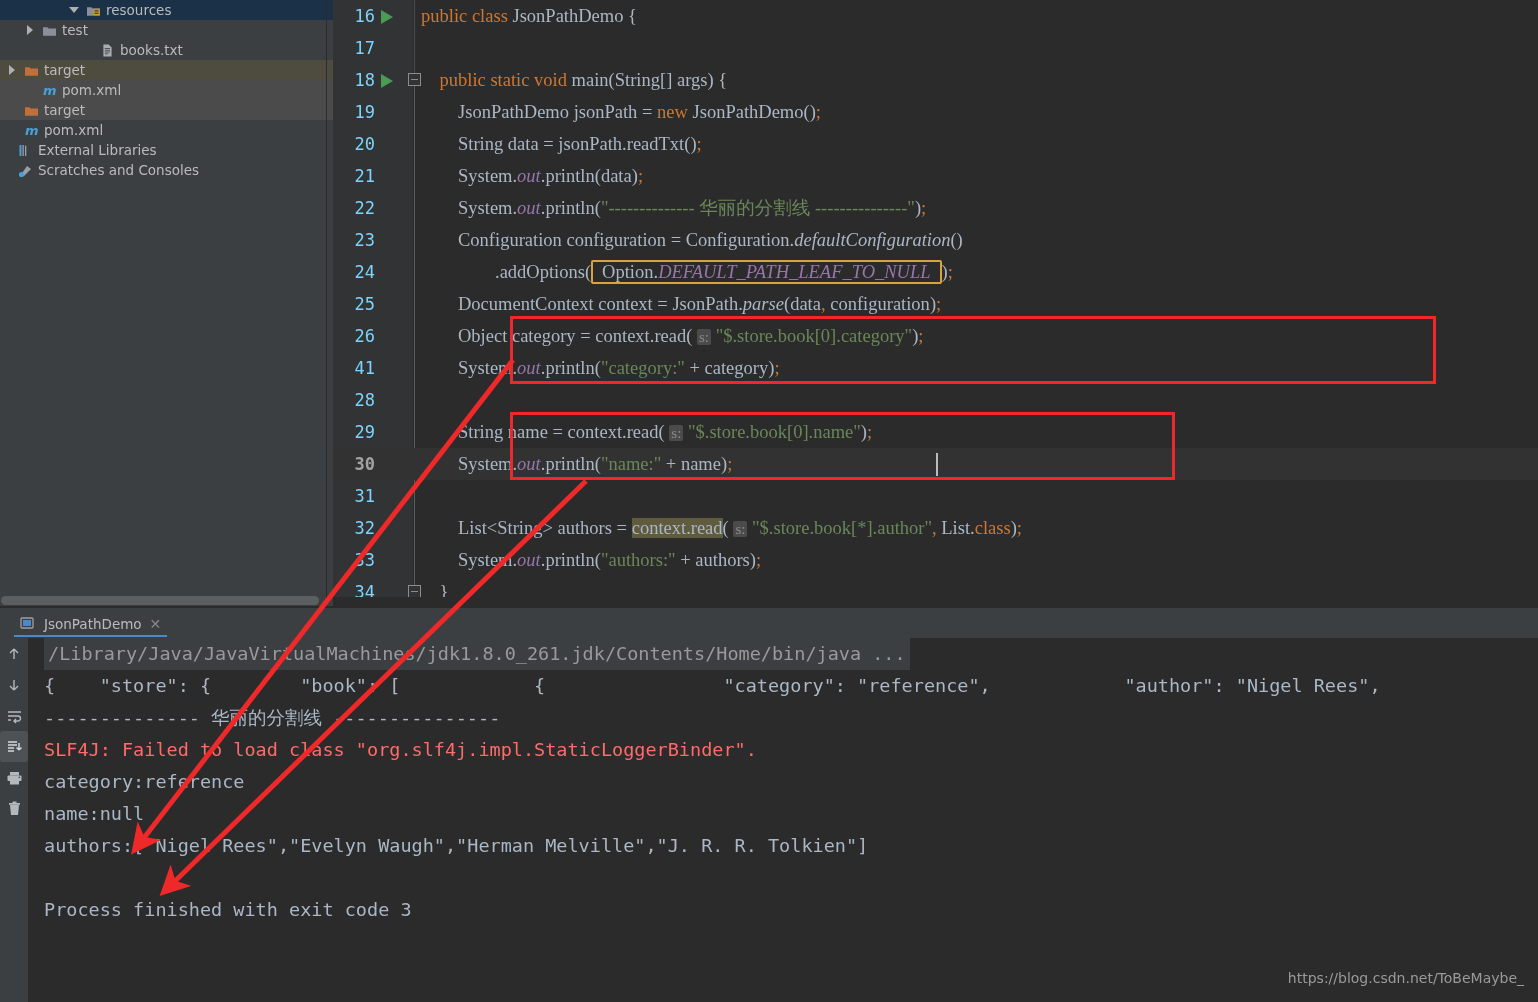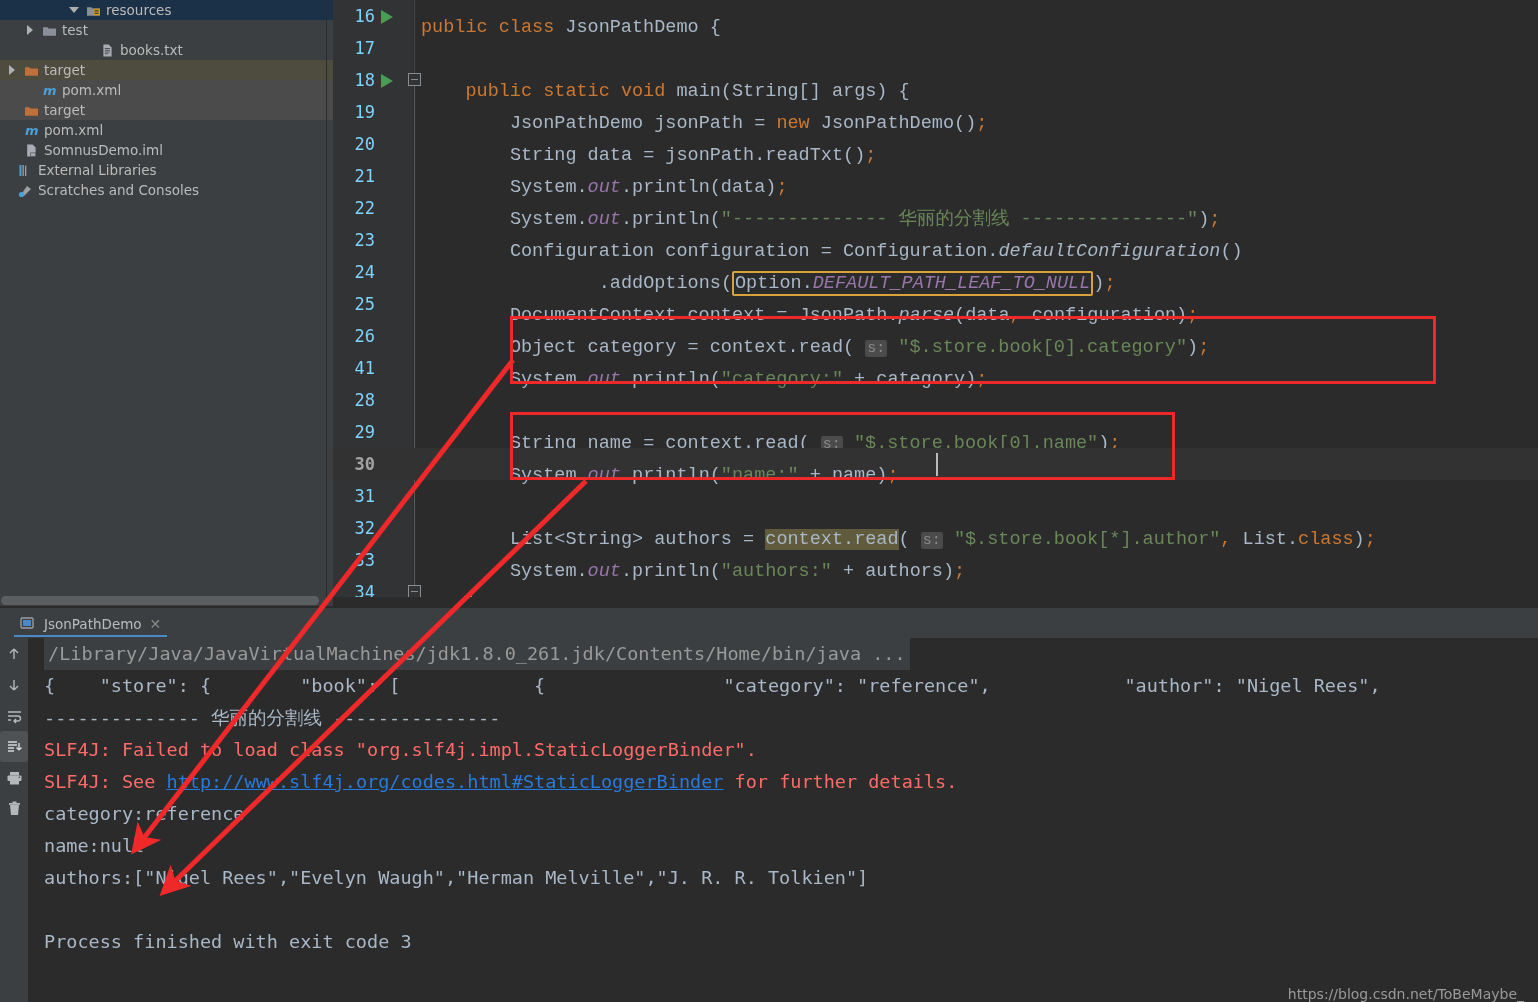--- a/index.html
+++ b/index.html
@@ -30,37 +30,37 @@
 
   
   #editor{position:absolute;left:333px;top:0;width:1205px;height:608px;background:#2b2b2b;overflow:hidden;}
   .ed-line{position:relative;height:32px;}
   .ed-line.current{background:#323232;}
   .lnum{position:absolute;left:0;width:42px;text-align:right;top:0;line-height:32px;
         font-family:"DejaVu Sans Mono",monospace;font-size:17px;color:#7dd3fc;}
   .lnum.bold{color:#a4a3a3;font-weight:bold;}
   .run-tri{position:absolute;left:48px;top:10px;width:0;height:0;
         border-top:7px solid transparent;border-bottom:7px solid transparent;border-left:12px solid #499c54;}
-  .code{position:absolute;left:88px;top:12px;line-height:32px;white-space:pre;
-        font-family:Liberation Mono, monospace;font-size:18.5px;color:#a9b7c6;}
+  .code{position:absolute;left:88px;top:0;line-height:32px;white-space:pre;
+        font-family:Liberation Serif, serif;font-size:18.5px;color:#a9b7c6;}
   .gutter-bg{position:absolute;left:0;top:0;width:80px;height:100%;background:#313335;}
   .gutter-sep{position:absolute;left:81px;top:0;width:1px;height:100%;background:#4b4b4b;}
 
   
   #fold-line{position:absolute;left:81px;top:74px;width:1px;height:516px;background:#5a5d5e;}
   .fold-box{position:absolute;left:75px;width:13px;height:13px;box-sizing:border-box;
         border:1px solid #8a8c8d;background:#313335;}
   .fold-box::after{content:"";position:absolute;left:2px;top:5px;width:7px;height:1px;background:#8a8c8d;}
 
   
   .kw{color:#cc7832;} .str{color:#6a8759;} .fld{color:#9876aa;}
   .plain{color:#a9b7c6;} .sem{color:#cc7832;} .ital{font-style:italic;}
   .hint{background:#4b4b4b;color:#8a8a8a;font-size:15px;padding:0 2px;border-radius:2px;}
   .hl-usage{background:#5f5b3c;}
-  .boxed{border:2px solid #d9a23b;border-radius:2px;padding:0 1px;}
+  .boxed{border:2px solid #d9a23b;border-radius:2px;padding:0 9px;}
 
   
   #ed-hscroll{position:absolute;left:0;top:597px;width:1205px;height:11px;background:#2b2b2b;}
 
   
   .redbox{position:absolute;border:3px solid #ef2929;box-sizing:border-box;pointer-events:none;}
 
   
   #console{position:absolute;left:0;top:608px;width:1538px;height:394px;background:#3c3f41;}
   #tabbar{position:absolute;left:0;top:0;width:1538px;height:30px;background:#3c3f41;}
@@ -69,21 +69,21 @@
   #tab .under{position:absolute;left:0;bottom:-1px;width:100%;height:2px;background:#4a88c7;}
   #console-toolbar{position:absolute;left:0;top:30px;width:28px;height:364px;background:#3c3f41;}
   .tb-btn{width:28px;height:31px;display:flex;align-items:center;justify-content:center;}
   .tb-btn.active{background:#4e5254;border-radius:3px;}
   #console-out{position:absolute;left:28px;top:30px;width:1510px;height:364px;background:#2b2b2b;
        font-family:"DejaVu Sans Mono",monospace;font-size:18.5px;color:#a9b7c6;overflow:hidden;}
   .c-line{height:32px;line-height:32px;white-space:pre;padding-left:16px;}
   .c-cmd{background:#3c3f41;color:#9a9a9a;display:inline-block;padding:0 4px;}
   .c-err{color:#ff6b68;}
   .c-link{color:#287bde;text-decoration:underline;}
-  #watermark{position:absolute;right:14px;bottom:0;font-size:14px;color:#9a9a9a;
+  #watermark{position:absolute;right:14px;bottom:16px;font-size:14px;color:#9a9a9a;
        font-family:"DejaVu Sans",sans-serif;}
 
   
   #splitter{position:absolute;left:0;top:606px;width:1538px;height:2px;background:#2b2b2b;}
 
   svg.arrowlayer{position:absolute;left:0;top:0;width:1538px;height:1002px;pointer-events:none;}
 </style>
 </head>
 <body>
 
@@ -161,32 +161,20 @@
         </div>
         <div class="tree-row">
           <span style="display: inline-block; flex: 0 0 auto; width: 6px;"></span>
           <span class="arrow" style="margin-right: 6px;"></span>
           <span class="ico">
             <svg width="15" height="15" viewBox="0 0 15 15">
               <text x="1" y="12" fill="#4a9fd4" font-size="13" font-family="DejaVu Sans, sans-serif" font-style="italic" font-weight="bold">m</text>
             </svg>
           </span>
           <span class="lbl">pom.xml</span>
-        </div>
-        <div class="tree-row">
-          <span style="display: inline-block; flex: 0 0 auto; width: 6px;"></span>
-          <span class="arrow" style="margin-right: 6px;"></span>
-          <span class="ico">
-            <svg width="15" height="15" viewBox="0 0 15 15">
-              <path d="M3.2 1.4h5.4l3 3v9.2H3.2z" fill="#a9adb3"></path>
-              <rect x="6.4" y="9.6" width="5.6" height="4.2" fill="#3c3f41"></rect>
-              <rect x="7" y="10.2" width="4.4" height="3" fill="#a9adb3"></rect>
-            </svg>
-          </span>
-          <span class="lbl">SomnusDemo.iml</span>
         </div>
         <div class="tree-row">
           <span style="display: inline-block; flex: 0 0 auto; width: 0px;"></span>
           <span class="arrow" style="margin-right: 6px;"></span>
           <span class="ico">
             <svg width="15" height="15" viewBox="0 0 15 15">
               <rect x="1.5" y="2" width="2" height="11" fill="#4a9fd4"></rect>
               <rect x="4.5" y="2" width="1.3" height="11" fill="#9aa0a6"></rect>
               <rect x="7" y="2.6" width="1.3" height="10.4" fill="#9aa0a6"></rect>
             </svg>
@@ -358,21 +346,20 @@
           <rect x="6.5" y="0.5" width="4" height="1.6" fill="#b5b8bb"></rect>
           </svg>
       </div>
     </div>
 
     <div id="console-out">
         <div class="c-line"><span class="c-cmd">/Library/Java/JavaVirtualMachines/jdk1.8.0_261.jdk/Contents/Home/bin/java ...</span></div>
         <div class="c-line"><span>{    "store": {        "book": [            {                "category": "reference",            "author": "Nigel Rees",</span></div>
         <div class="c-line"><span>-------------- 华丽的分割线 ---------------</span></div>
         <div class="c-line"><span class="c-err">SLF4J: Failed to load class "org.slf4j.impl.StaticLoggerBinder".</span></div>
-        <div class="c-line"><span class="c-err">SLF4J: See </span><span class="c-link">http://www.slf4j.org/codes.html#StaticLoggerBinder</span><span class="c-err"> for further details.</span></div>
         <div class="c-line"><span>category:reference</span></div>
         <div class="c-line"><span>name:null</span></div>
         <div class="c-line"><span>authors:["Nigel Rees","Evelyn Waugh","Herman Melville","J. R. R. Tolkien"]</span></div>
         <div class="c-line"><span></span></div>
         <div class="c-line"><span>Process finished with exit code 3</span></div>
       </div>
     <div id="watermark">https://blog.csdn.net/ToBeMaybe_</div>
   </div>
 
   <svg class="arrowlayer">

